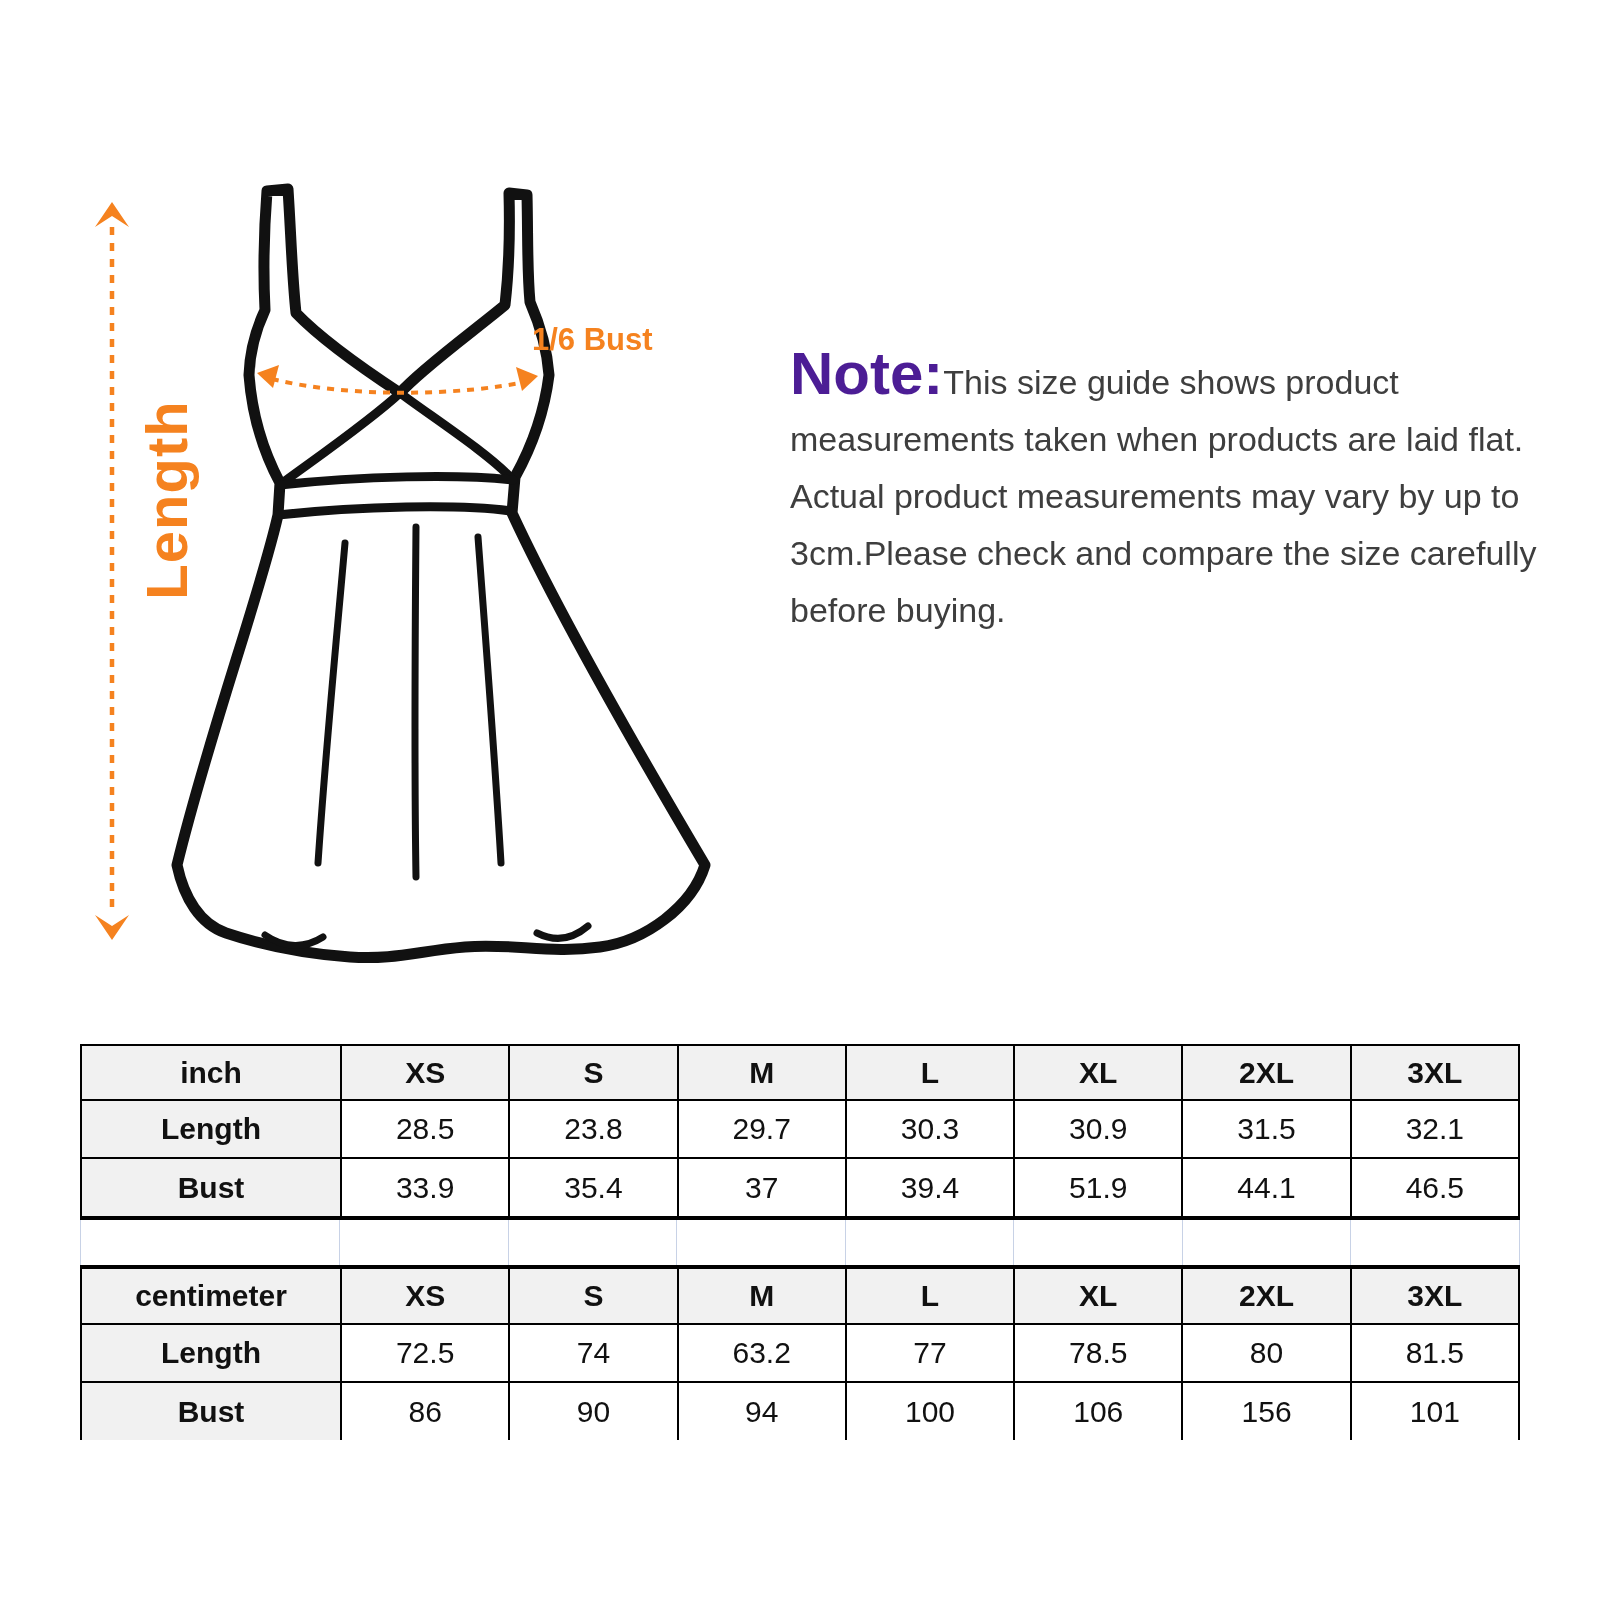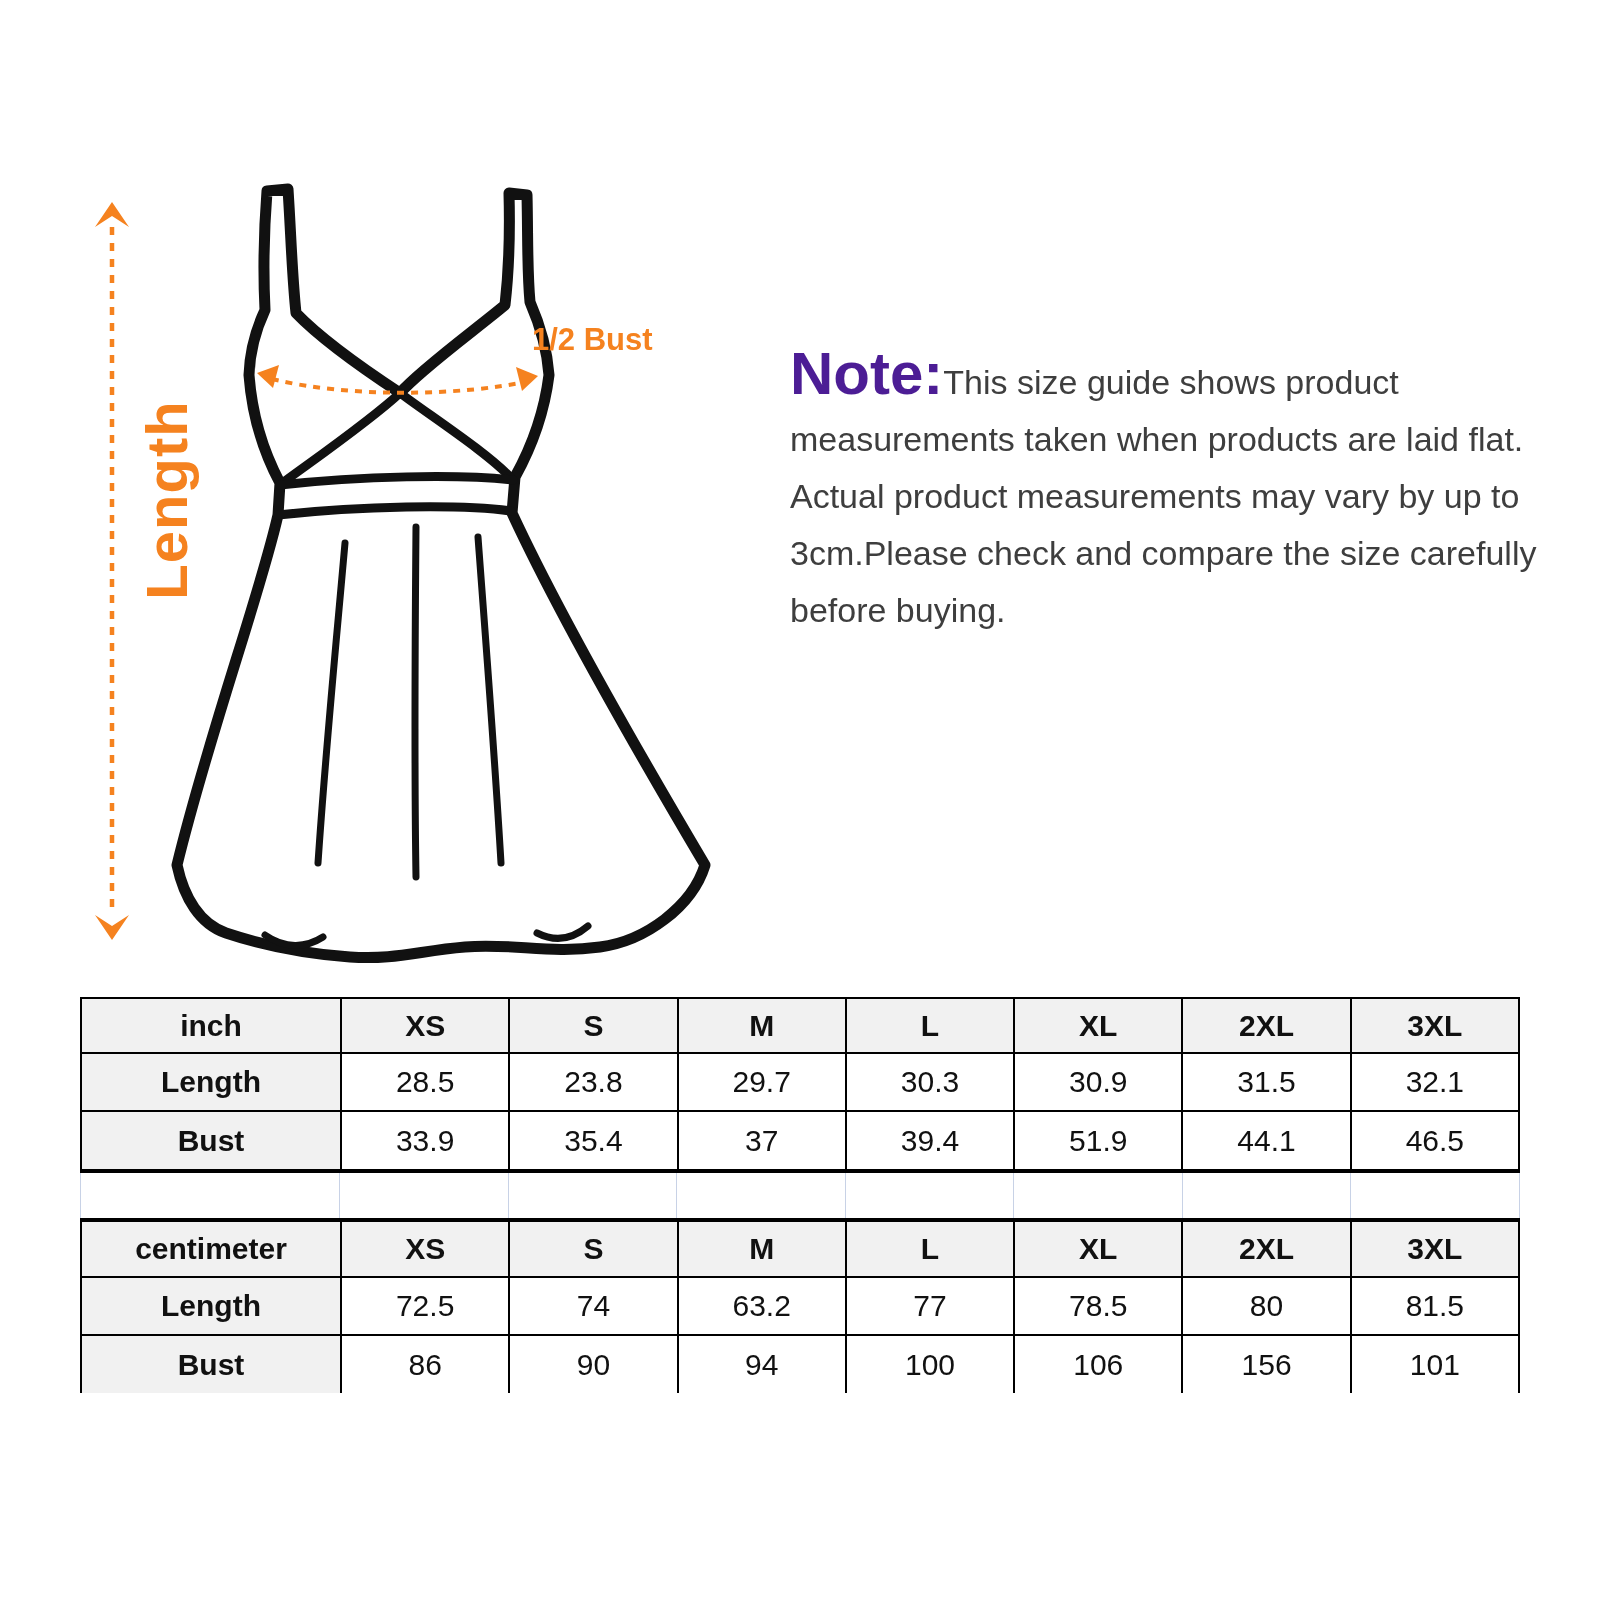--- a/index.html
+++ b/index.html
@@ -20,21 +20,21 @@
                   white-space:nowrap; }
   .bust-label { position:absolute; left:532px; top:322px; font-size:31px; font-weight:700;
                 color:#f5821f; white-space:nowrap; }
 
   
   .note { position:absolute; left:790px; top:345px; width:765px;
           font-size:34px; line-height:57px; color:#3e3e3e; }
   .note-head { font-size:60px; color:#4c1d95;font-weight:bold; }
 
   
-  .tables-wrap { position:absolute; left:80px; top:997px; width:1440px; }
+  .tables-wrap { position:absolute; left:80px; top:1044px; width:1440px; }
   table.size { border-collapse:collapse; table-layout:fixed; width:1440px;
                font-size:30px; color:#111; }
   table.size col.c0 { width:260px; }
   table.size td, table.size th { border:2px solid #000; text-align:center;
                                  vertical-align:middle; padding:0; }
   table.size tr.hdr th { height:55px; background:#f1f1f1; font-weight:700; }
   table.size tr.data { height:58px; }
   table.size tr.data th { background:#f1f1f1; font-weight:700; }
   table.size tr.data td { background:#fff; font-weight:400;margin-top:26px; }
   table.size.t-top tr:last-child th, table.size.t-top tr:last-child td { border-bottom:none; }
@@ -100,21 +100,21 @@
     </g>
 
     <g stroke="#f5821f" fill="none">
       <path d="M212,214 C290,233 400,231 470,216" stroke-width="4" stroke-dasharray="7 7"></path>
       <path d="M197,208 L219,200 L213,223 Z" fill="#f5821f" stroke="none"></path>
       <path d="M478,211 L456,202 L462,226 Z" fill="#f5821f" stroke="none"></path>
     </g>
   </svg>
 
   <div class="length-label">Length</div>
-  <div class="bust-label">1/2 Bust</div>
+  <div class="bust-label">1/6 Bust</div>
 
   <div class="note"><span class="note-head">Note:</span><span>This size guide shows product measurements taken when products are laid flat. Actual product measurements may vary by up to 3cm.Please check and compare the size carefully before buying.</span></div>
 
   <div class="tables-wrap">
 
     <table class="size t-top">
       <colgroup>
           <col class="c0">
           <col>
           <col>

